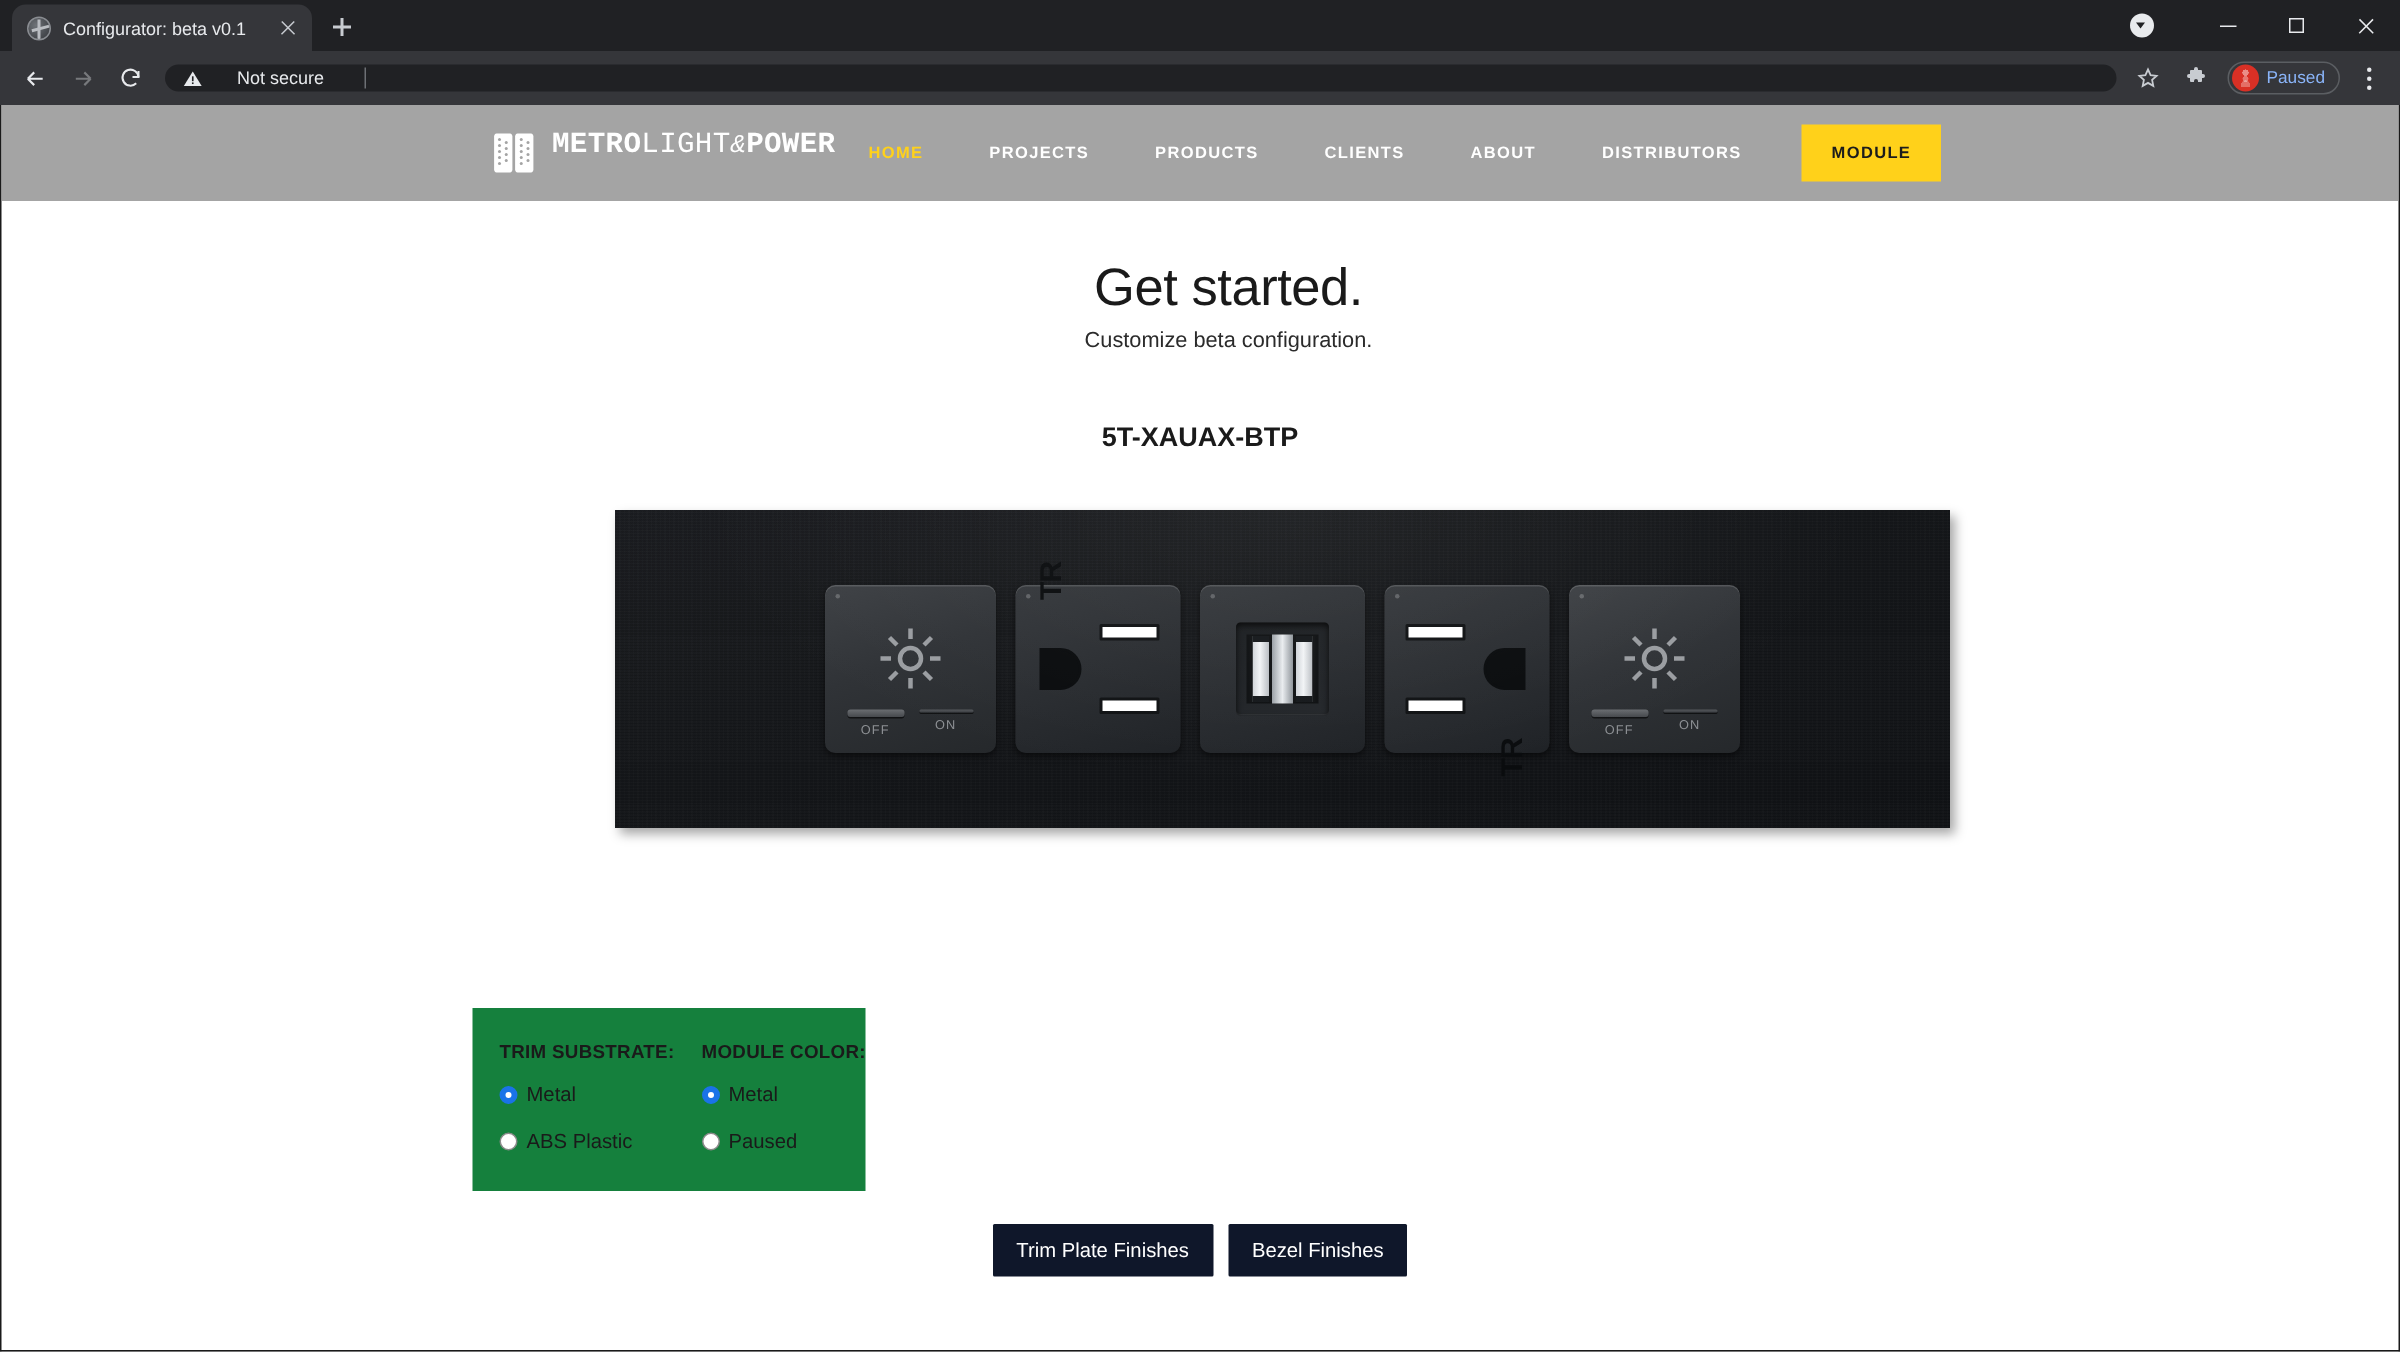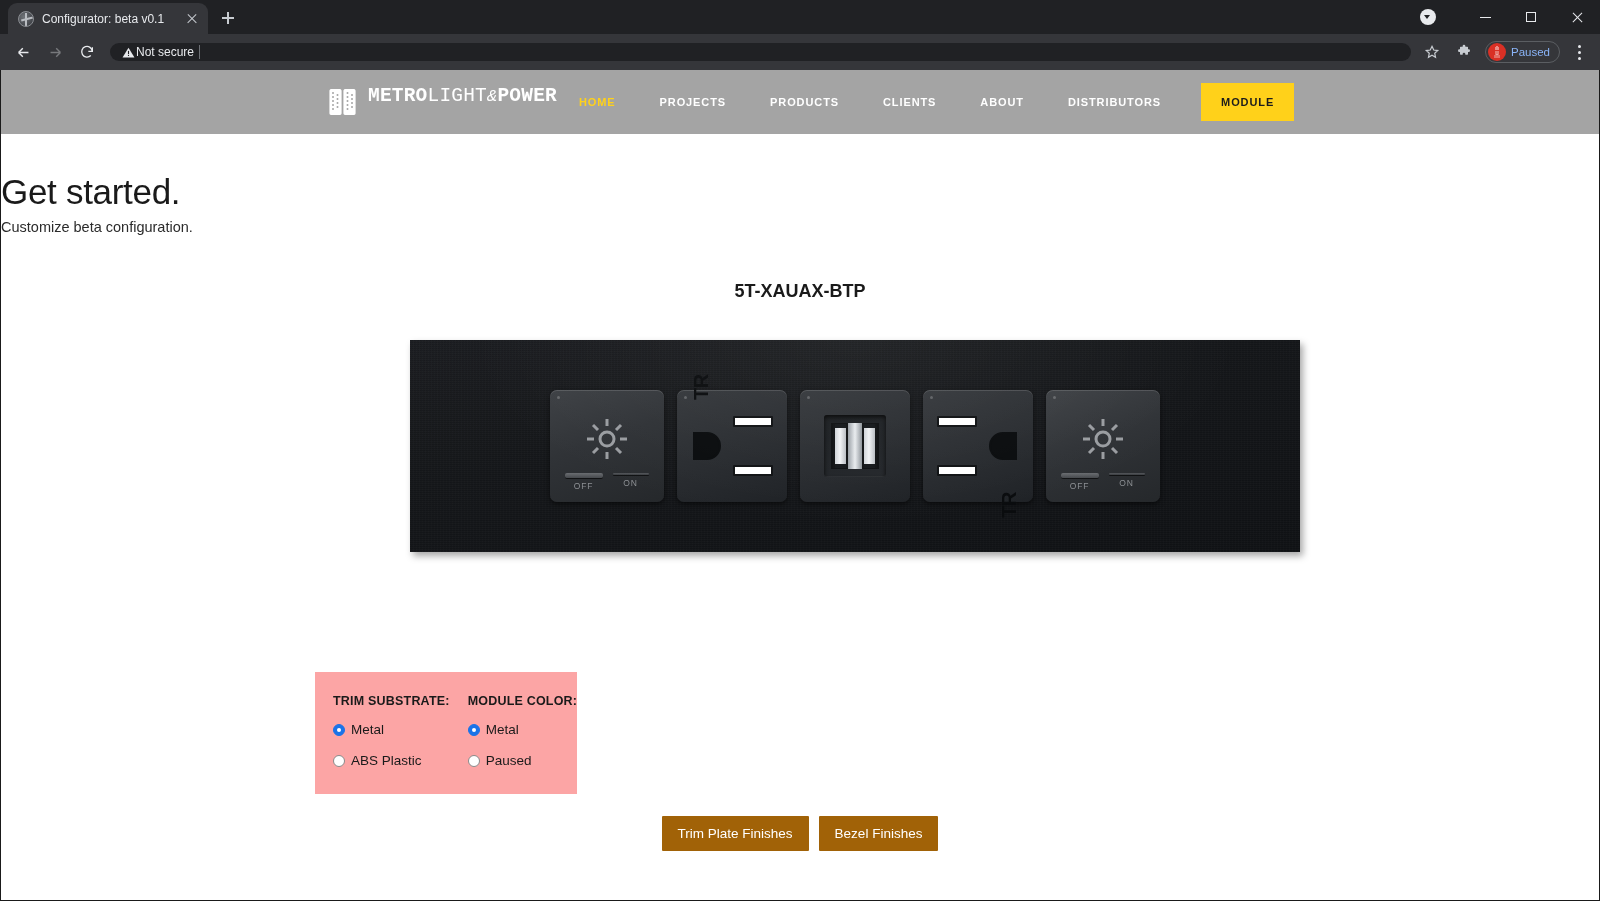--- a/index.html
+++ b/index.html
@@ -91,21 +91,21 @@
   .navbtn {
     width: 30px; height: 30px; display:flex; align-items:center; justify-content:center;
     border-radius:50%; cursor:pointer; position:relative; color:#e8eaed;
   }
   .navbtn.disabled { color:#77797c; }
   .navbtn svg { display:block; }
 
   .omnibox {
     flex: 1 1 auto; height: 18px; background:#202124; border-radius: 13px;
     display:flex; align-items:center; padding: 0 10px 0 12px; margin-left: 6px;
-    gap: 1px; position: relative;
+    gap: 23px; position: relative;
   }
   .warn-tri { width:13px; height:13px; position:relative; flex:0 0 13px; }
   .warn-tri svg { display:block; }
   .notsecure { color:#e8eaed; font-size:12px; white-space:nowrap; }
   .url-sep { width:1px; height:14px; background:#6d7075; margin-left:4px; }
   .url-text { color:#bdc1c6; font-size:12px; flex:1 1 auto; }
 
   .tb-right { display:flex; align-items:center; gap:2px; margin-left: 4px; }
   .star { width:30px; height:30px; display:flex; align-items:center; justify-content:center; cursor:pointer; }
   .puzzle { width:30px; height:30px; display:flex; align-items:center; justify-content:center; cursor:pointer; }
@@ -152,21 +152,21 @@
     padding: 0 22px; text-decoration:none; cursor:pointer; white-space:nowrap;
   }
   .nav-link.active { color:#ffd11a; }
   .nav-cta {
     background:#ffd11a; color:#1c1c1c; font-size:11px; font-weight:bold; letter-spacing:0.9px;
     height: 38px; display:flex; align-items:center; padding: 0 20px; margin-left: 18px; cursor:pointer;
   }
 
   
   .page-body { padding-top: 0; }
-  .hero { text-align:left; padding-top: 38px; }
+  .hero { text-align:center; padding-top: 38px; margin-left: 38px; }
   .hero h1 { font-size: 35px; font-weight: normal; color:#1a1a1a; letter-spacing:-0.3px; }
   .hero p { font-size: 14.5px; color:#2b2b2b; margin-top: 7px; }
   .partnum {
     text-align:center; font-size: 18px; font-weight:bold; color:#1a1a1a; margin-top: 46px;
   }
 
   
   .product-wrap { margin-top: 38px; display:flex; justify-content:center; }
   .trimplate {
     width: 890px; height: 212px; position: relative;
@@ -267,40 +267,40 @@
   }
   .usb-port::before { top:0; }
   .usb-port::after  { bottom:0; }
   .usb-div {
     width: 14px; height: 46px;
     background: linear-gradient(90deg,#9aa0a6,#e9ecef 50%,#8e949a);
   }
 
   
   .options {
-    margin: 120px 0 0 314px; width: 262px; background:#fca5a5; padding: 22px 20px 26px 18px;
+    margin: 120px 0 0 314px; width: 262px; background:#15803d; padding: 22px 20px 26px 18px;
     display:flex; gap: 18px;
   }
   .opt-col { flex: 1 1 auto; }
   .opt-title { font-size: 12.5px; font-weight: bold; color:#1a1a1a; letter-spacing:.2px; margin-bottom: 14px; white-space:nowrap; }
   .opt-row { display:flex; align-items:center; gap:6px; margin-bottom: 16px; cursor:pointer; }
   .opt-row:last-child { margin-bottom: 0; }
   .radio {
     width: 12px; height: 12px; border-radius:50%; border:1px solid #8a8a8a; background:#fff;
     flex: 0 0 12px; position:relative;
   }
   .radio.checked { border:1px solid #1a73e8; background:#1a73e8; }
   .radio.checked::after {
     content:""; position:absolute; left:3px; top:3px; width:4px; height:4px; border-radius:50%; background:#fff;
   }
   .opt-label { font-size: 13.5px; color:#1a1a1a; white-space:nowrap; }
 
   .actions { display:flex; justify-content:center; gap: 10px; margin-top: 22px; }
   .btn-blue {
-    background:#a16207; color:#fff; border:none; font-size:13.5px;
+    background:#0f172a; color:#fff; border:none; font-size:13.5px;
     padding: 10px 16px; cursor:pointer; font-family:"Liberation Sans", sans-serif;
     border-radius: 1px;
   }
 </style>
 </head>
 <body>
 
 <div class="browser">
 
   <div class="tabstrip">

